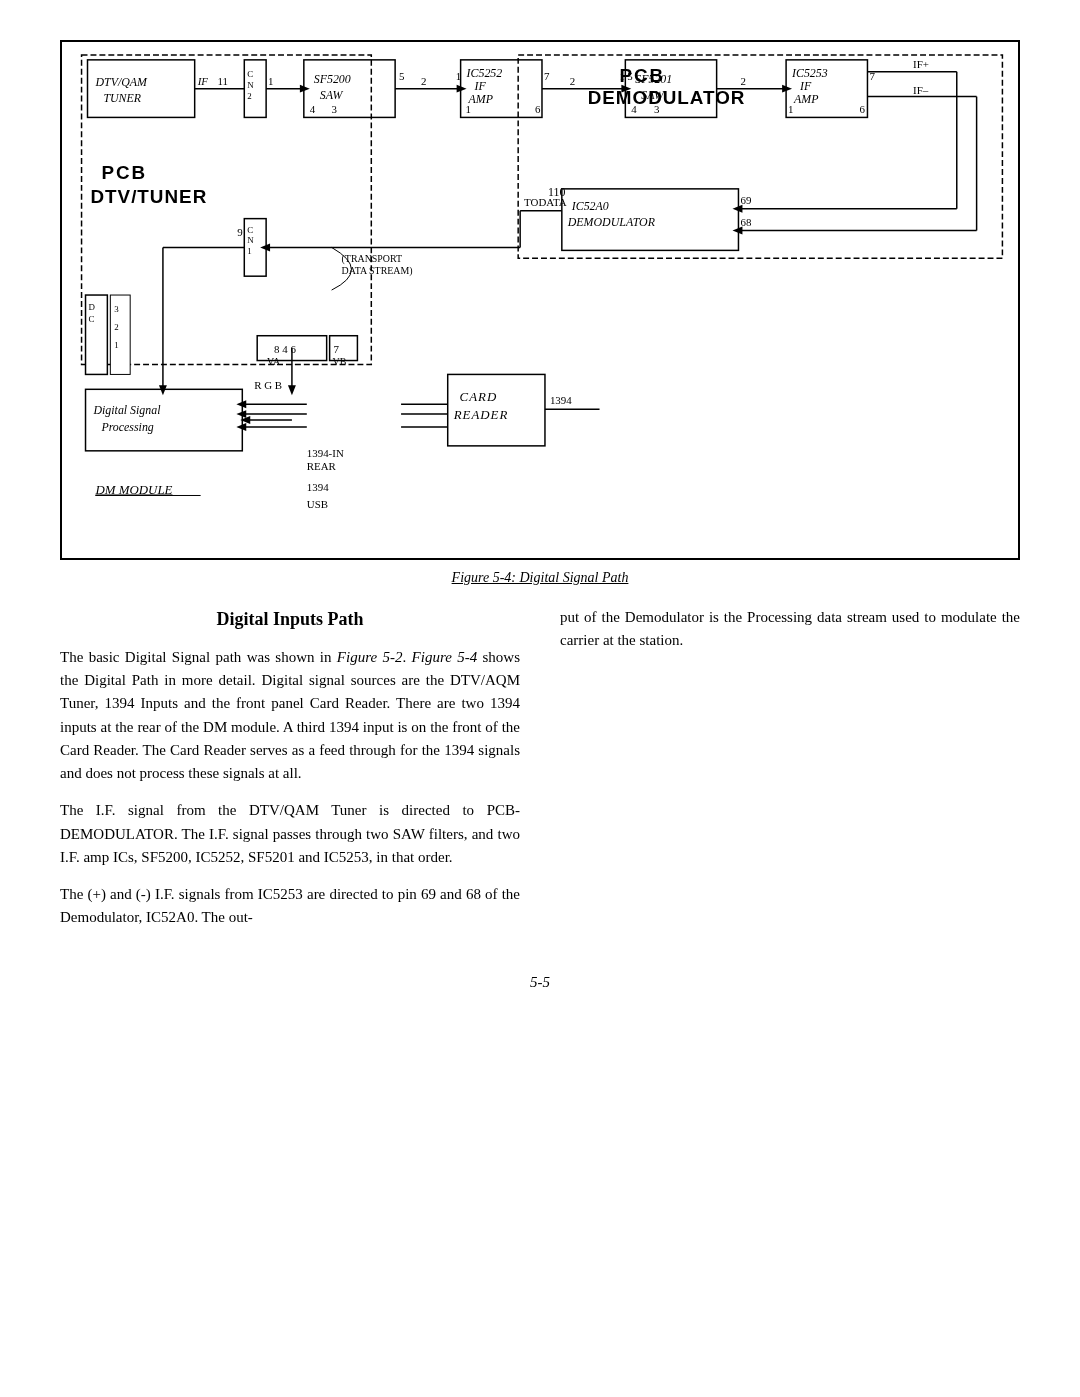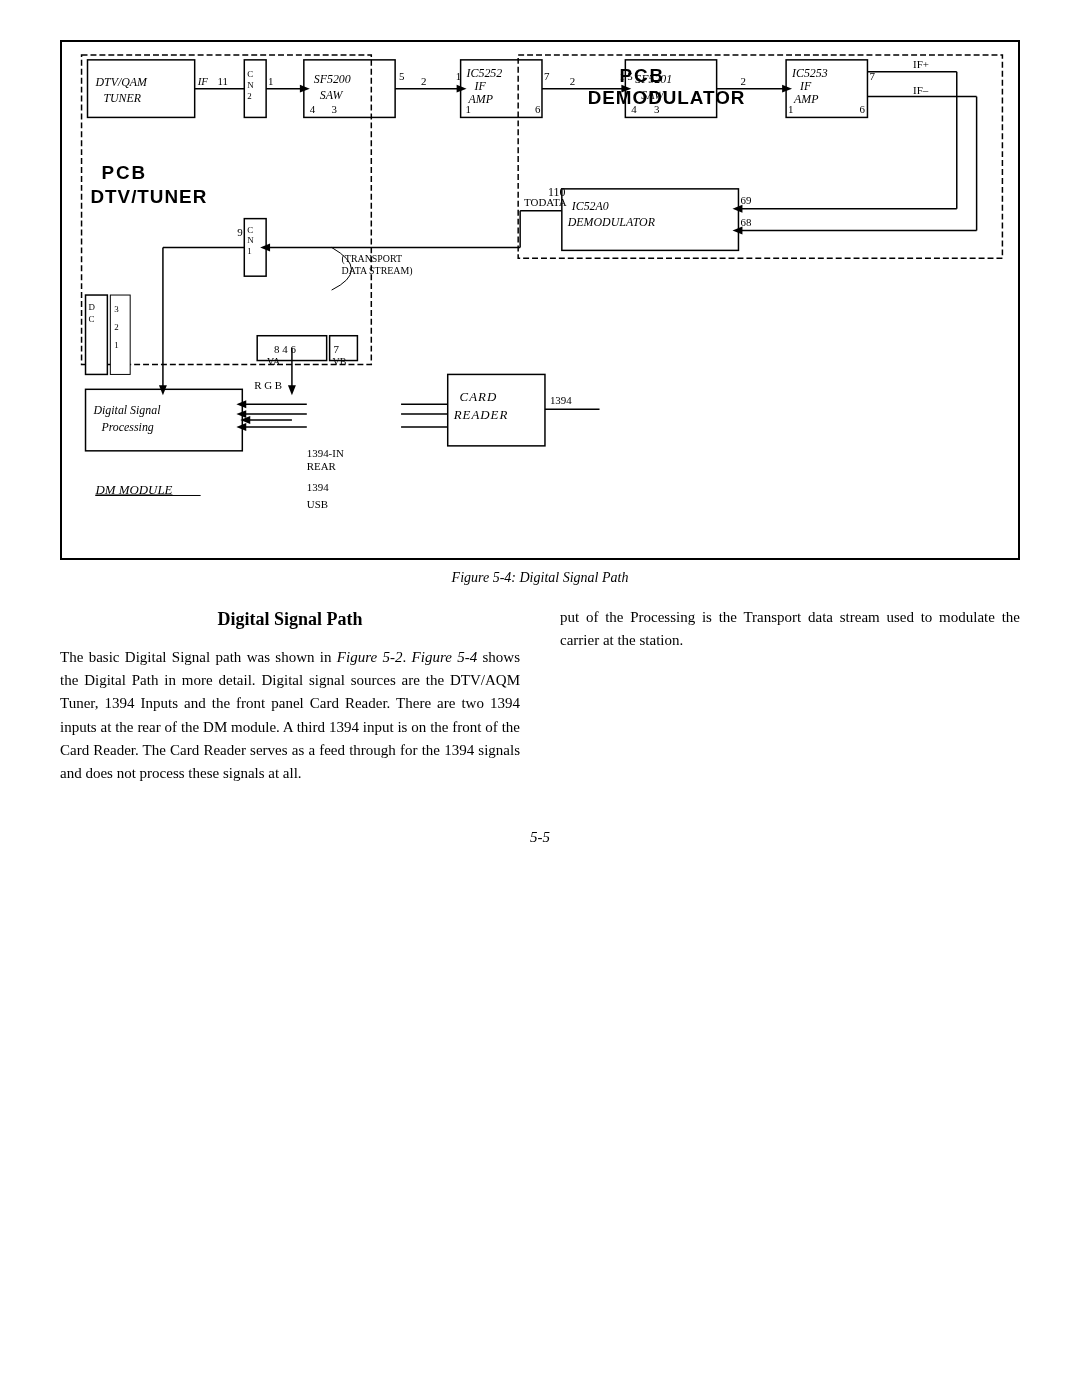--- a/index.html
+++ b/index.html
@@ -22,20 +22,21 @@
       background: #fff;
     }
 
     
     .figure-caption {
       text-align: center;
       font-style: italic;
       font-size: 14px;
       margin-top: 5px;
       margin-bottom: 20px;
+      text-decoration: underline;
     }
 
     
     .diagram-svg {
       position: absolute;
       top: 0;
       left: 0;
       width: 100%;
       height: 100%;
       pointer-events: none;
@@ -280,25 +281,27 @@
 </div>
 
 <div class="figure-caption">
   <span>Figure 5-4: Digital Signal Path</span>
 </div>
 
 <div class="content-area">
 
   <div class="content-col">
     <div class="section-title">
-      <strong>Digital Signal Path</strong>
+      <strong>Digital Inputs Path</strong>
     </div>
     <p class="content-para">The basic Digital Signal path was shown in <em>Figure 5-2</em>. <em>Figure 5-4</em> shows the Digital Path in more detail.  Digital signal sources are the DTV/AQM Tuner, 1394 Inputs and the front panel Card Reader.  There are two 1394 inputs at the rear of the DM module.  A third 1394 input is on the front of the Card Reader. The Card Reader serves as a feed through for the 1394 signals and does not process these signals at all.</p>
+    <p class="content-para">The I.F. signal from the DTV/QAM Tuner is directed to PCB-DEMODULATOR.  The I.F. signal passes through two SAW filters, and two I.F. amp ICs, SF5200, IC5252, SF5201 and IC5253, in that order.</p>
+    <p class="content-para">The (+) and (-) I.F. signals from IC5253 are directed to pin 69 and 68 of the Demodulator, IC52A0.  The out-</p>
   </div>
 
   <div class="content-col">
-    <p class="content-para">put of the Processing is the Transport data stream used to modulate the carrier at the station.</p>
+    <p class="content-para">put of the Demodulator is the Processing data stream used to modulate the carrier at the station.</p>
   </div>
 </div>
 
 <div class="page-number">
   <span>5-5</span>
 </div>
 
 </body></html>

